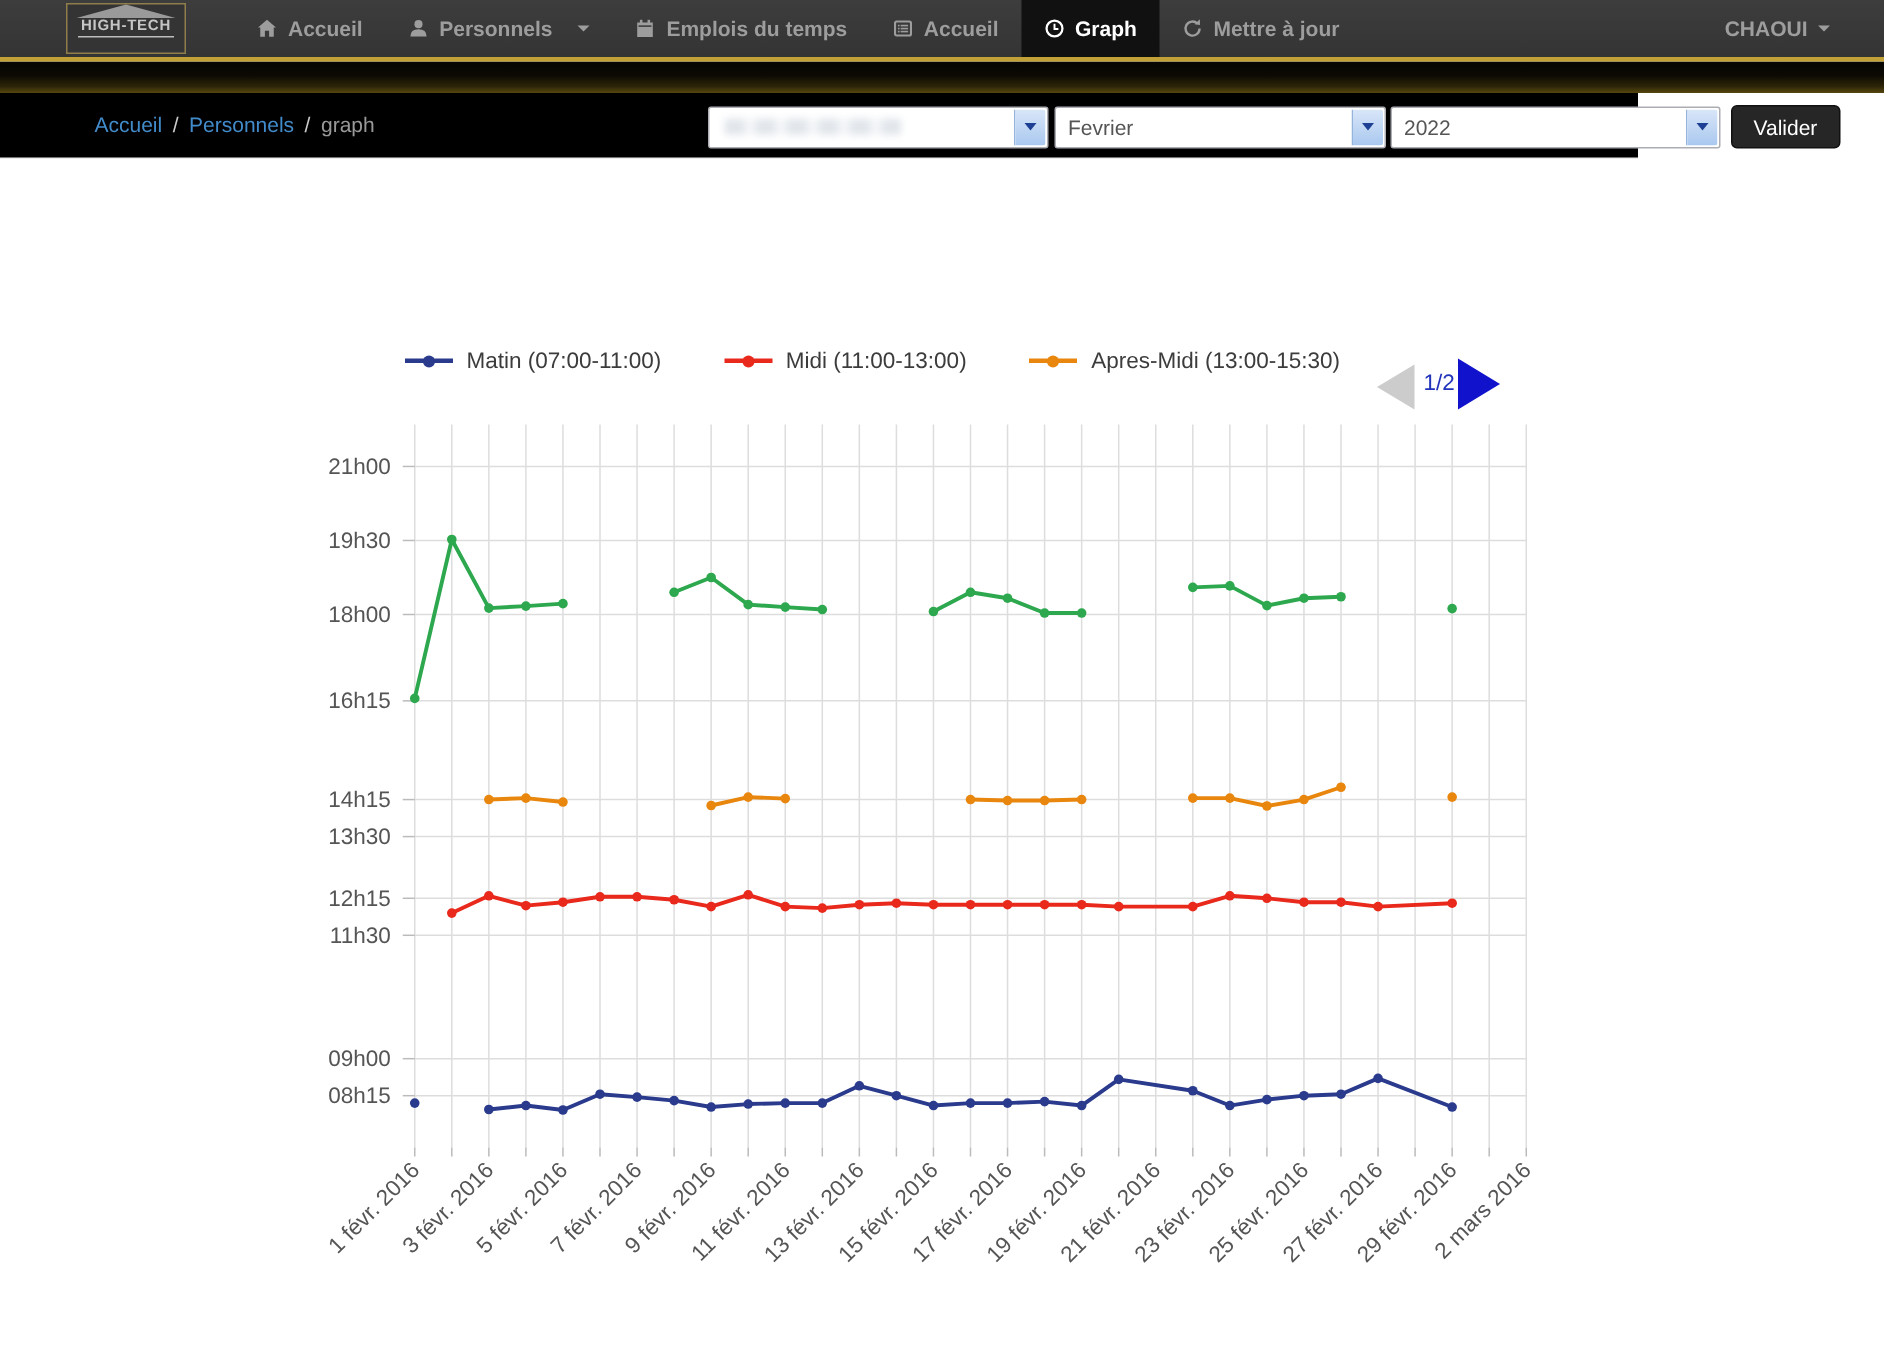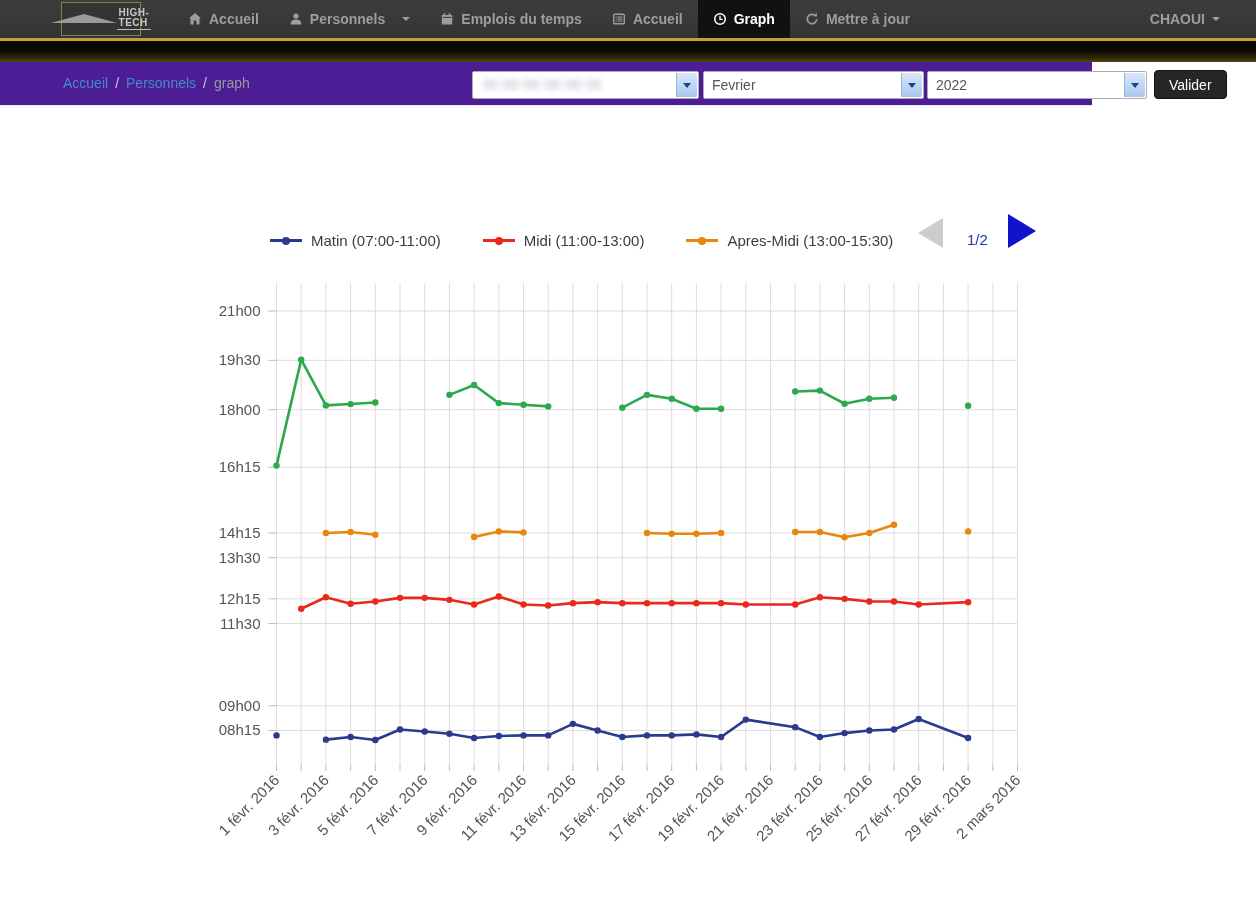--- a/index.html
+++ b/index.html
@@ -1,68 +1,68 @@
 <!DOCTYPE html>
 <html><head>
 <meta charset="utf-8">
 <style>
   html,body{margin:0;padding:0;width:1256px;height:900px;background:#fff;
     font-family:"Liberation Sans",sans-serif;overflow:hidden;position:relative;}
   
   .navbar{position:absolute;top:0;left:0;width:1256px;height:38px;
     background:linear-gradient(#3d3d3d,#343434);border-bottom:3px solid #c2a136;
     display:flex;align-items:stretch;z-index:5;}
-  .logo{width:78px;height:32px;margin:2px 0 0 61px;border:1px solid #8f7d4a;background:#343434;
-    display:flex;flex-direction:row;align-items:center;justify-content:center;cursor:pointer;}
+  .logo{width:78px;height:32px;margin:2px 0 0 44px;border:1px solid #8f7d4a;background:#343434;
+    display:flex;flex-direction:column;align-items:center;cursor:pointer;}
   .logo-roof{width:0;height:0;border-left:33px solid transparent;border-right:33px solid transparent;
     border-bottom:9px solid #9a9a9a;margin-bottom:1px;}
   .logo-text{font-size:10px;font-weight:bold;color:#c6c6c6;letter-spacing:.5px;
     border-bottom:1px solid #bdbdbd;padding:0 2px 1px 2px;line-height:10px;}
   .nav-items{display:flex;margin-left:32px;}
   .nav-item{display:flex;align-items:center;gap:7px;padding:0 15px;color:#9d9d9d;
     font-size:14px;font-weight:bold;cursor:pointer;white-space:nowrap;}
   .nav-item.active{background:#111;color:#fff;}
   .nav-item svg{display:block;}
   .caret{display:inline-block;width:0;height:0;border-top:4px solid;border-left:4px solid transparent;
     border-right:4px solid transparent;margin-left:10px;}
   .user-menu{margin-left:auto;display:flex;align-items:center;color:#9d9d9d;font-size:14px;
     font-weight:bold;padding-right:36px;cursor:pointer;}
   .user-menu .caret{margin-left:7px;}
   
   .gold-band{position:absolute;top:41px;left:0;width:1256px;height:21px;
     background:linear-gradient(180deg,#060503 0%,#0d0a04 45%,#2e2608 80%,#56470f 100%);}
   
-  .toolbar{position:absolute;top:62px;left:0;width:1092px;height:43px;background:#4c1d95;
+  .toolbar{position:absolute;top:62px;left:0;width:1092px;height:43px;background:#000000;
     border-bottom:1px solid #ededed;}
   .breadcrumb{position:absolute;left:63px;top:13px;font-size:14px;color:#ccc;}
   .breadcrumb a{color:#428bca;text-decoration:none;cursor:pointer;}
   .breadcrumb .sep{color:#ccc;margin:0 7px;}
   .breadcrumb .current{color:#999;}
-  .filters{position:absolute;left:472px;top:8px;display:flex;align-items:flex-end;}
+  .filters{position:absolute;left:472px;top:8px;display:flex;align-items:center;}
   .select{position:relative;height:26px;background:#fff;border:1px solid #abadb3;border-radius:2px;
     font-size:14px;color:#555;cursor:pointer;}
   .select .sel-text{display:block;line-height:26px;padding-left:8px;padding-right:26px;
     overflow:hidden;white-space:nowrap;}
   .sel-arrow{position:absolute;right:1px;top:1px;bottom:1px;width:20px;border-radius:0 2px 2px 0;
     background:linear-gradient(#d9e6f8,#a9c8ef);border-left:1px solid #94b4dd;
     display:flex;align-items:center;justify-content:center;}
   .sel-arrow::after{content:"";width:0;height:0;border-top:5px solid #1d3f94;
     border-left:4px solid transparent;border-right:4px solid transparent;}
   .censored-smudge{display:inline-block;width:118px;height:11px;margin:7px 0 0 10px;border-radius:2px;
     background:repeating-linear-gradient(90deg,#dde2e8 0 13px,#f1f3f6 13px 21px);
     filter:blur(2.5px);opacity:.85;}
   .btn-valider{height:29px;margin-left:7px;padding:0 14px;background:#262626;color:#fff;
     border:1px solid #111;border-radius:4px;font-size:14px;cursor:pointer;
     font-family:"Liberation Sans",sans-serif;}
   
   .legend{position:absolute;left:270px;top:232px;display:flex;gap:42px;align-items:center;z-index:2;}
   .legend-item{display:flex;align-items:center;gap:9px;font-size:15px;color:#3c3c3c;cursor:pointer;}
   .legend-marker{position:relative;width:32px;height:3px;display:inline-block;}
   .legend-marker .dot{position:absolute;left:12px;top:-2.5px;width:8px;height:8px;border-radius:50%;}
-  .legend-pager{position:absolute;left:918px;top:212px;display:flex;align-items:flex-end;z-index:2;gap:18px;}
+  .legend-pager{position:absolute;left:918px;top:237px;display:flex;align-items:center;z-index:2;}
   .pager-prev{width:0;height:0;border-top:15px solid transparent;border-bottom:15px solid transparent;
     border-right:25px solid #ccc;margin-top:5px;cursor:pointer;}
   .pager-label{color:#2233bb;font-size:15px;margin:0 2px 0 6px;}
   .pager-next{width:0;height:0;border-top:17px solid transparent;border-bottom:17px solid transparent;
     border-left:28px solid #1112cc;margin-top:2px;cursor:pointer;}
   
   #chart-svg{position:absolute;left:0;top:0;z-index:1;pointer-events:none;}
   .axis-label{font-family:"Liberation Sans",sans-serif;font-size:15px;fill:#555;}
 </style>
 </head>

